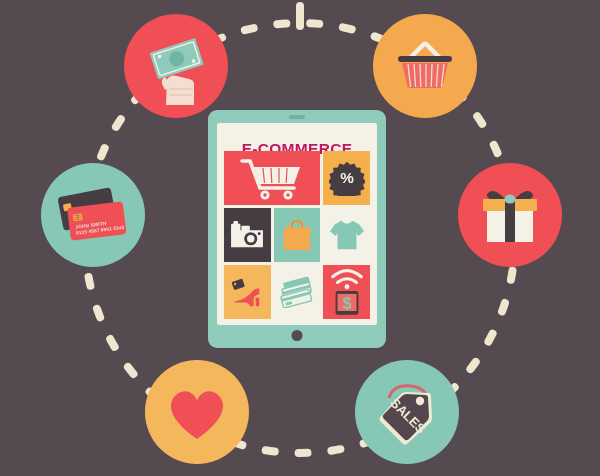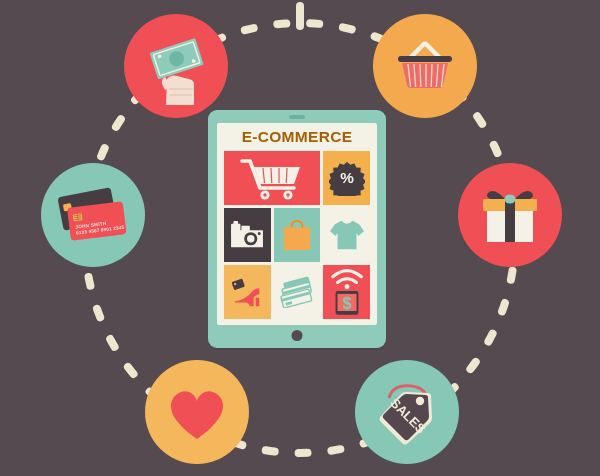--- a/index.html
+++ b/index.html
@@ -39,22 +39,23 @@
   .tablet-home{
     position:absolute;left:50%;bottom:7px;transform:translateX(-50%);
     width:11px;height:11px;border-radius:50%;background:#554a50;
   }
   .screen{
     position:absolute;left:9px;top:13px;width:160px;height:202px;
     background:#f4f1e6;border-radius:2px;overflow:hidden;
   }
   .screen-title{
     text-align:center;font-weight:bold;font-size:15.5px;letter-spacing:.3px;
-    color:#a16207;padding:6px 0 5px;line-height:1;
+    color:#be185d;padding:6px 0 5px;line-height:1;
     font-family:"Liberation Sans", sans-serif;
+    margin-top:12px;
   }
   .grid{
     position:absolute;left:7px;top:28px;width:146px;height:168px;
     display:grid;grid-template-columns:1fr 1fr 1fr;
     grid-template-rows:1fr 1fr 1fr;gap:3px;
   }
   .tile{position:relative;display:flex;align-items:center;justify-content:center;overflow:hidden;}
   .t-cart  {grid-column:1/3;grid-row:1/2;background:#ef4f55;}
   .t-pct   {grid-column:3/4;grid-row:1/2;background:#f5b04e;}
   .t-shirt {grid-column:3/4;grid-row:2/3;background:#f4f1e6;}

